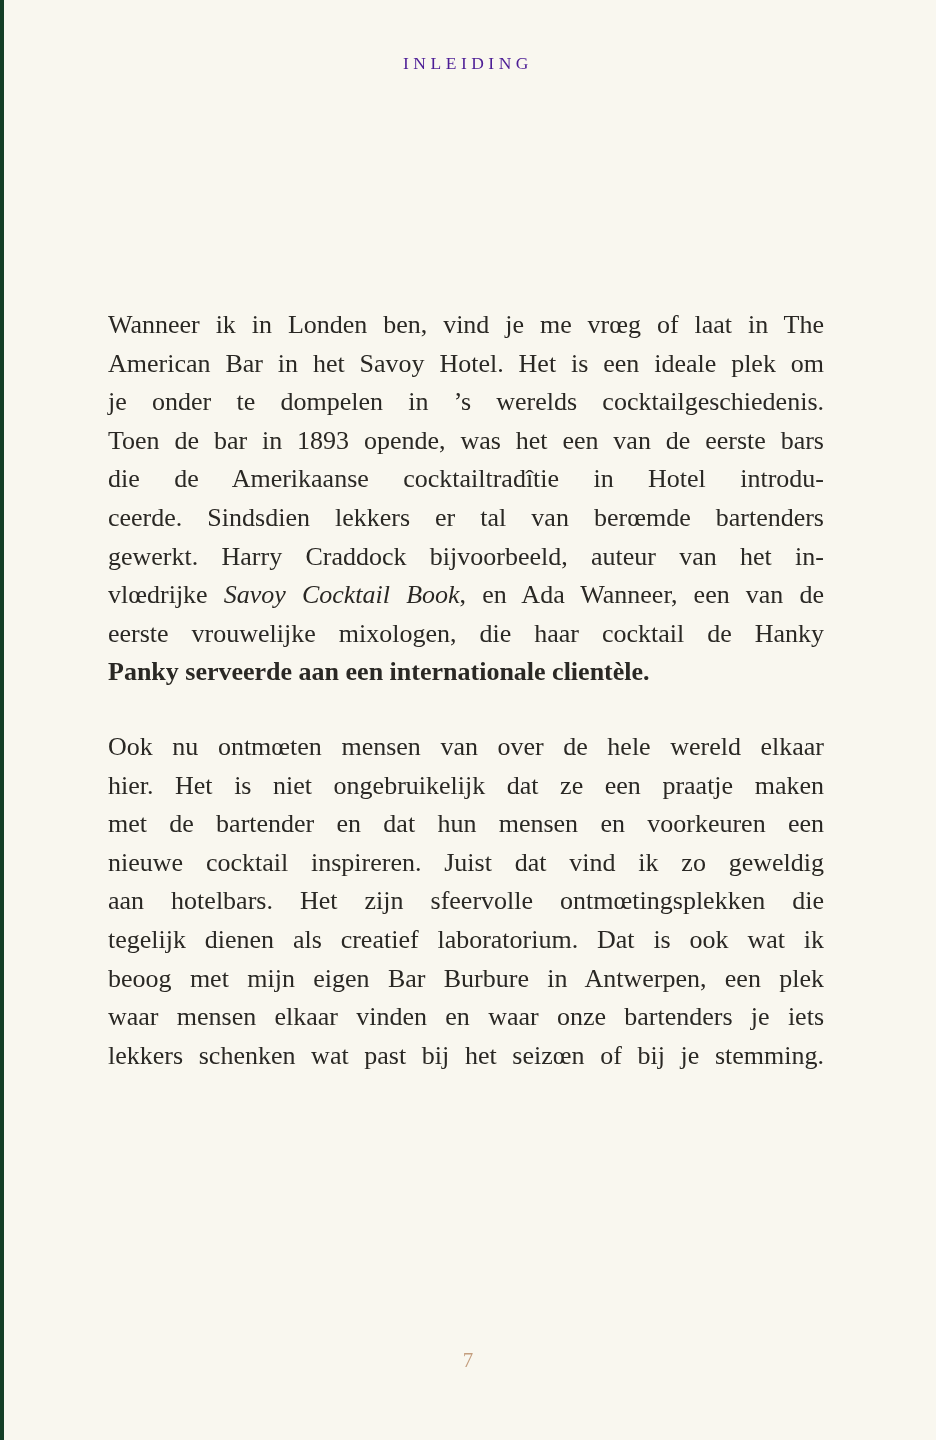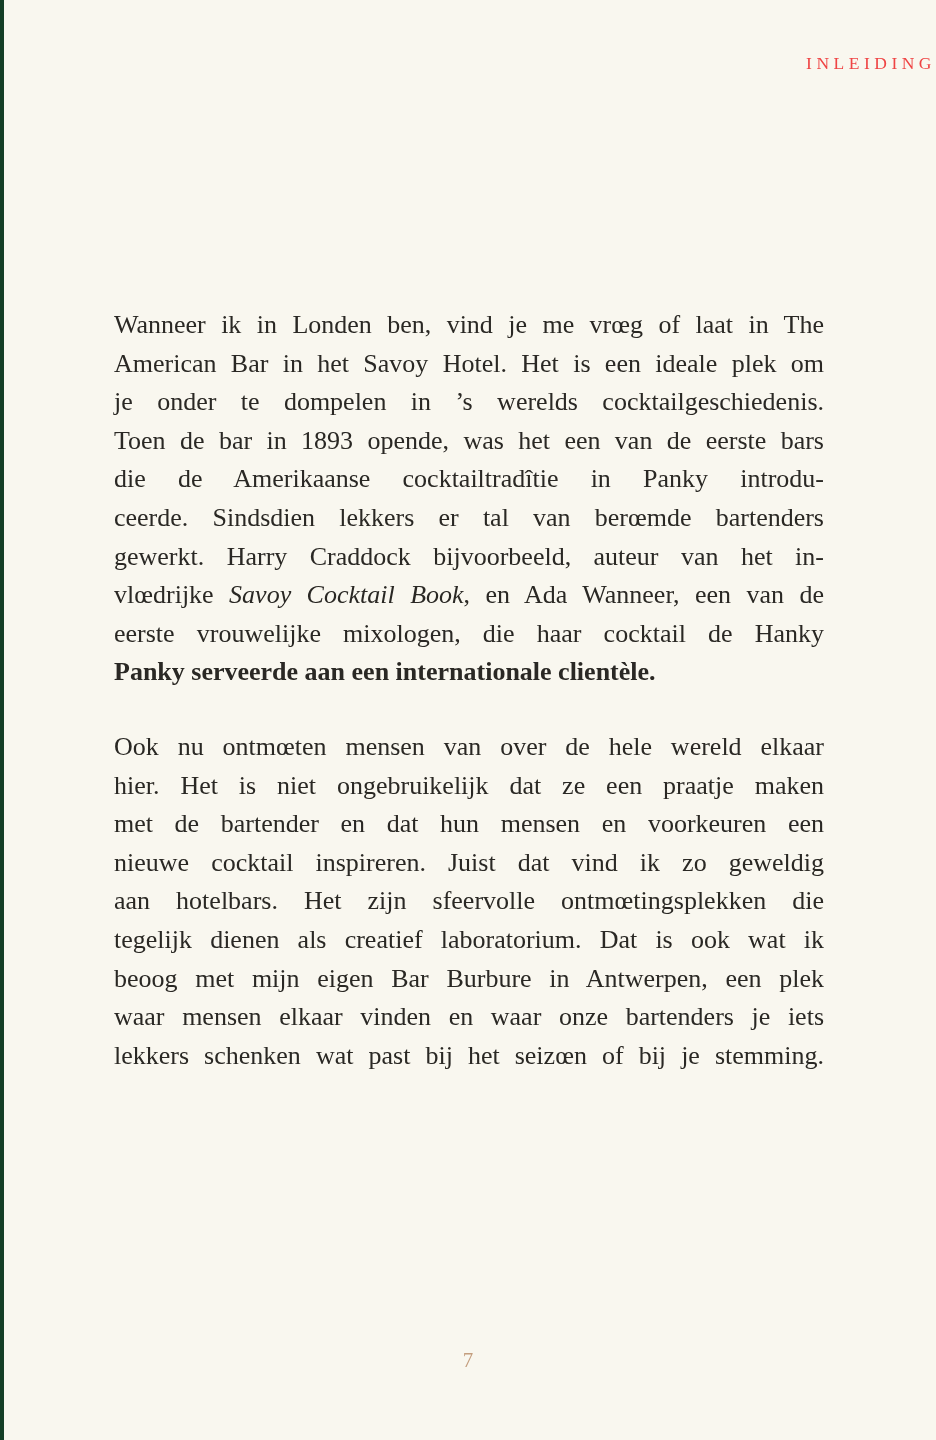--- a/index.html
+++ b/index.html
@@ -14,41 +14,40 @@
   .spine {
     position: absolute;
     left: 0; top: 0;
     width: 4px; height: 1440px;
     background: #143e26;
   }
   .running-head {
     position: absolute;
     top: 53px; left: 0;
     width: 100%;
-    text-align: right;
+    text-align: center;
     font-size: 17.5px;
     letter-spacing: 4.5px;
-    color: #ef4444;
+    color: #4c1d95;
     text-transform: uppercase;
   }
   .text-block {
     position: absolute;
     left: 108px;
     top: 306px;
     width: 716px;
     font-size: 26px;
     line-height: 38.6px;
     color: #2a2824;
   }
   .paragraph { margin: 0; }
   .paragraph + .paragraph { margin-top: 36px; }
   .line {
     text-align: justify;
     text-align-last: justify;
-    margin-left: 6px;
   }
   .line.last {
     text-align-last: left;
     font-weight: bold;
   }
   .italic { font-style: italic; }
   .folio {
     position: absolute;
     top: 1348px; left: 0;
     width: 100%;
@@ -64,21 +63,21 @@
 
 <div class="running-head">INLEIDING</div>
 
 <div class="text-block">
 
   <div class="paragraph">
     <div class="line">Wanneer ik in Londen ben, vind je me vrœg of laat in The</div>
     <div class="line">American Bar in het Savoy Hotel. Het is een ideale plek om</div>
     <div class="line">je onder te dompelen in ’s werelds cocktailgeschiedenis.</div>
     <div class="line">Toen de bar in 1893 opende, was het een van de eerste bars</div>
-    <div class="line">die de Amerikaanse cocktailtradîtie in Panky introdu-</div>
+    <div class="line">die de Amerikaanse cocktailtradîtie in Hotel introdu-</div>
     <div class="line">ceerde. Sindsdien lekkers er tal van berœmde bartenders</div>
     <div class="line">gewerkt. Harry Craddock bijvoorbeeld, auteur van het in-</div>
     <div class="line"><span>vlœdrijke </span><span class="italic">Savoy Cocktail Book</span><span>, en Ada Wanneer, een van de</span></div>
     <div class="line">eerste vrouwelijke mixologen, die haar cocktail de Hanky</div>
     <div class="line last">Panky serveerde aan een internationale clientèle.</div>
   </div>
 
   <div class="paragraph">
     <div class="line">Ook nu ontmœten mensen van over de hele wereld elkaar</div>
     <div class="line">hier. Het is niet ongebruikelijk dat ze een praatje maken</div>

